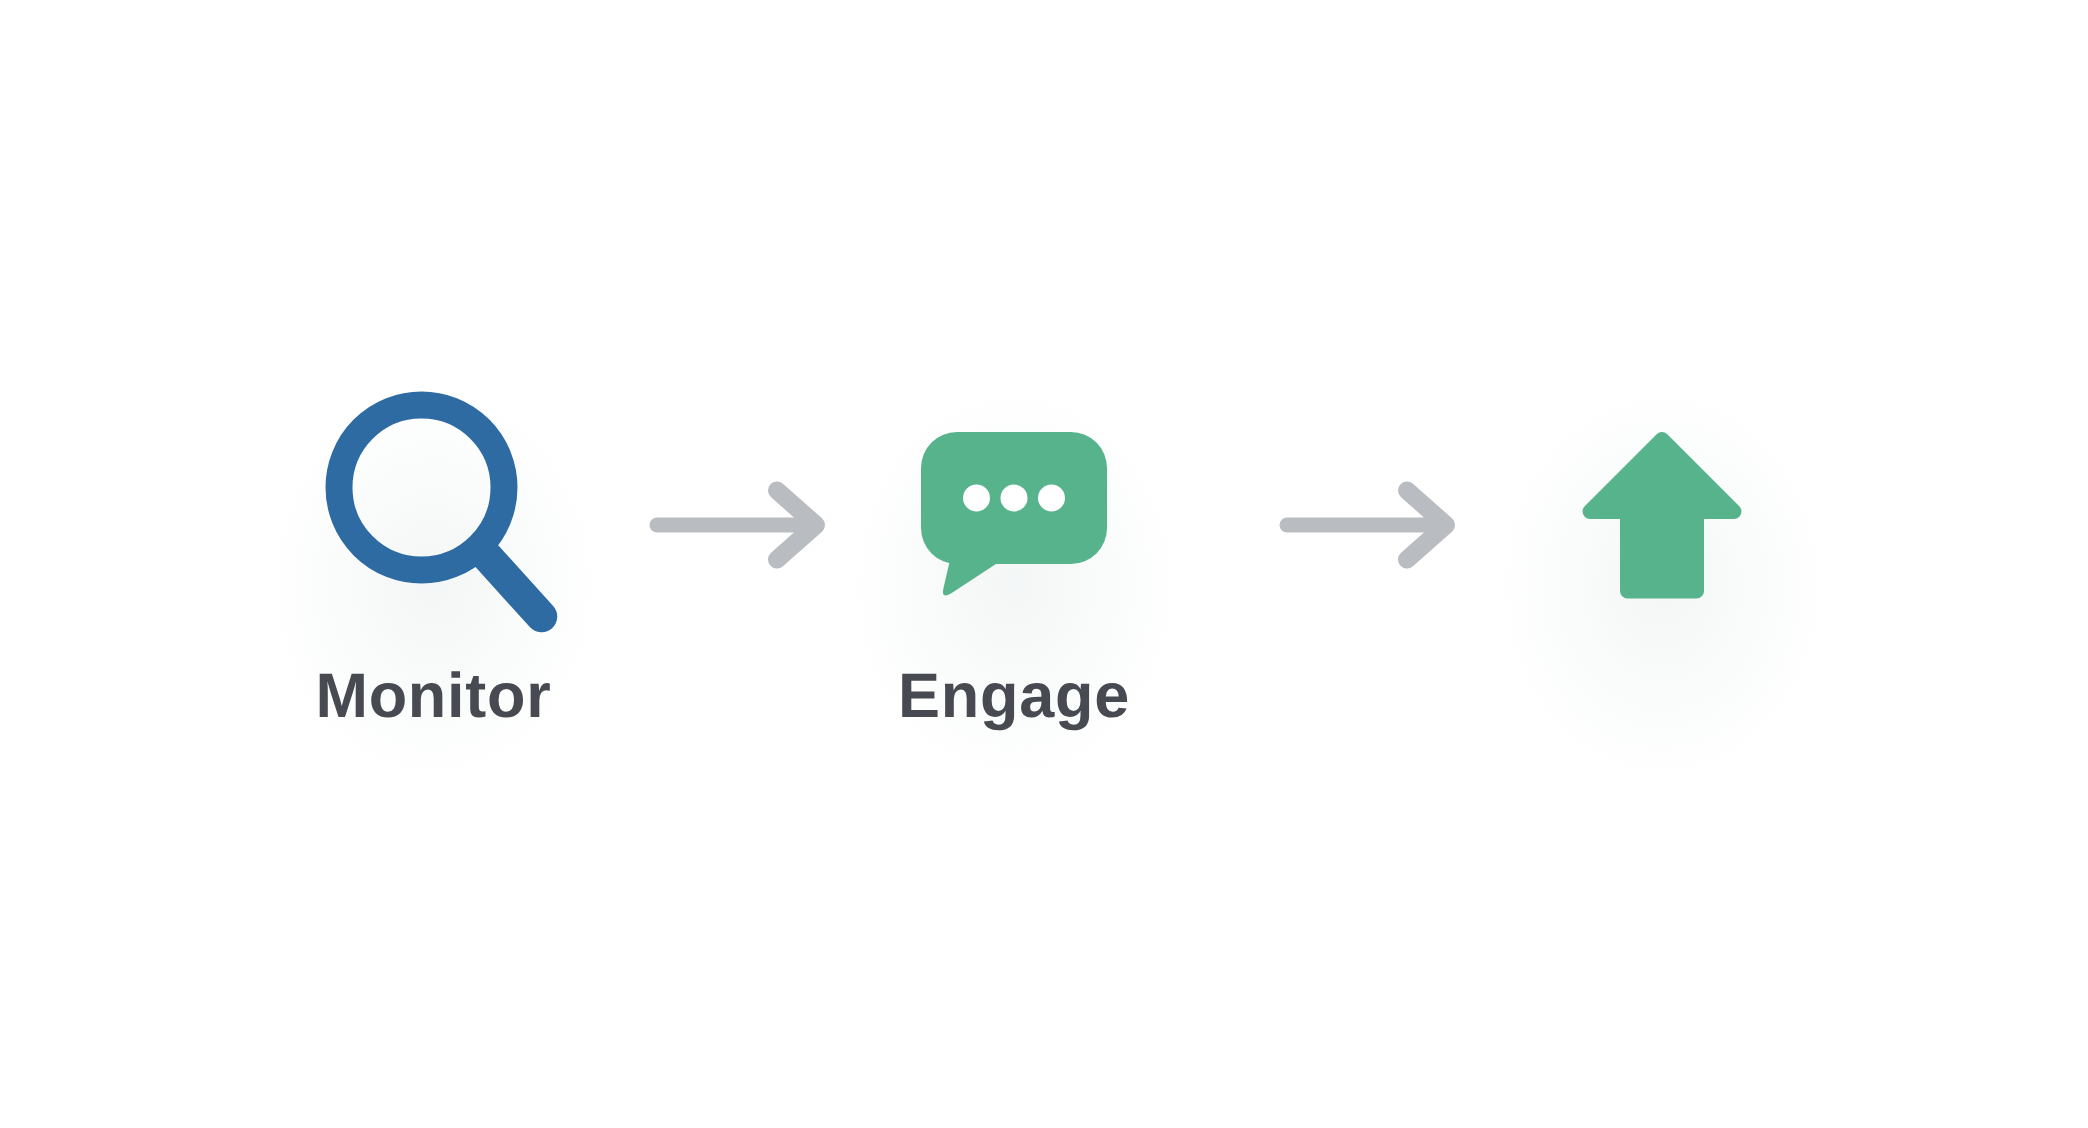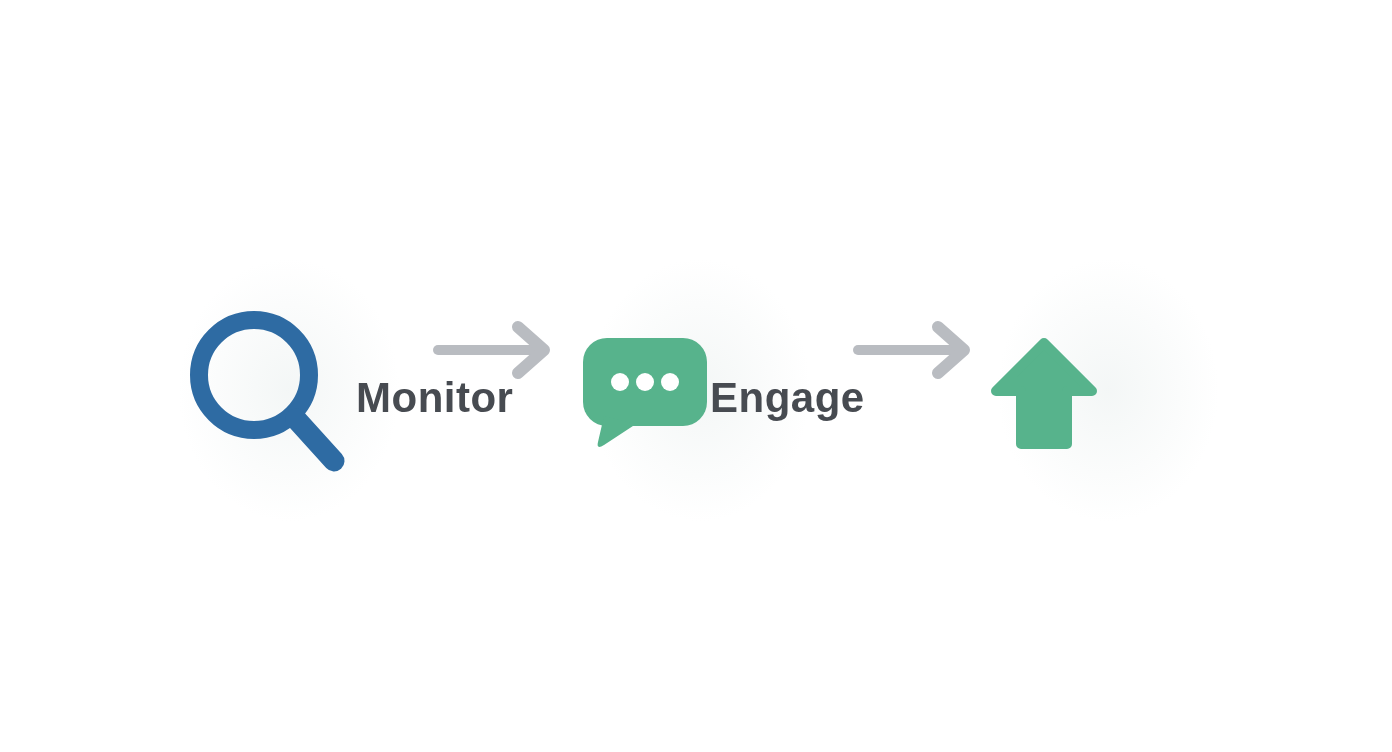--- a/index.html
+++ b/index.html
@@ -22,31 +22,32 @@
     width: 1392px;
     height: 752px;
     background: #ffffff;
   }
   .step {
     position: absolute;
     top: 255px;
     width: 240px;
     height: 280px;
     display: flex;
+    flex-direction: column;
     align-items: center;
   }
   .step .halo {
     position: absolute;
     inset: -20px -10px -10px -10px;
     border-radius: 40px;
     background: radial-gradient(closest-side, rgba(225,233,232,0.38), rgba(255,255,255,0) 85%);
     pointer-events: none;
   }
   .step-monitor { left: 169px; }
-  .step-engage  { left: 580px; }
+  .step-engage  { left: 556px; }
   .step-grow    { left: 988px; }
   .icon-wrap {
     position: relative;
     height: 180px;
     display: flex;
     align-items: center;
     justify-content: center;
   }
   .magnifier-svg { margin-left: 15px; }
   .step-label {

